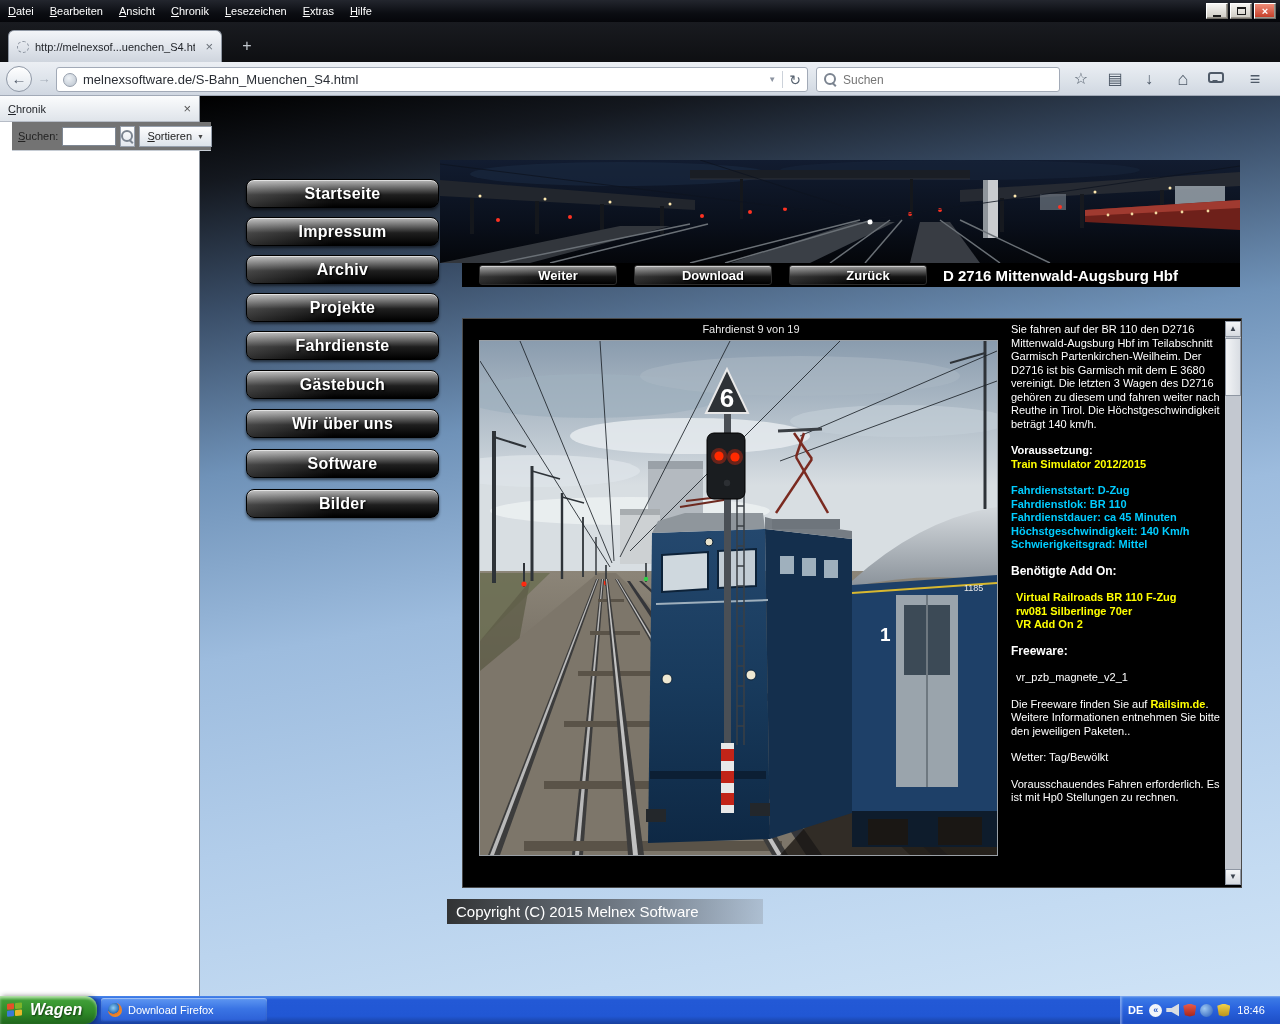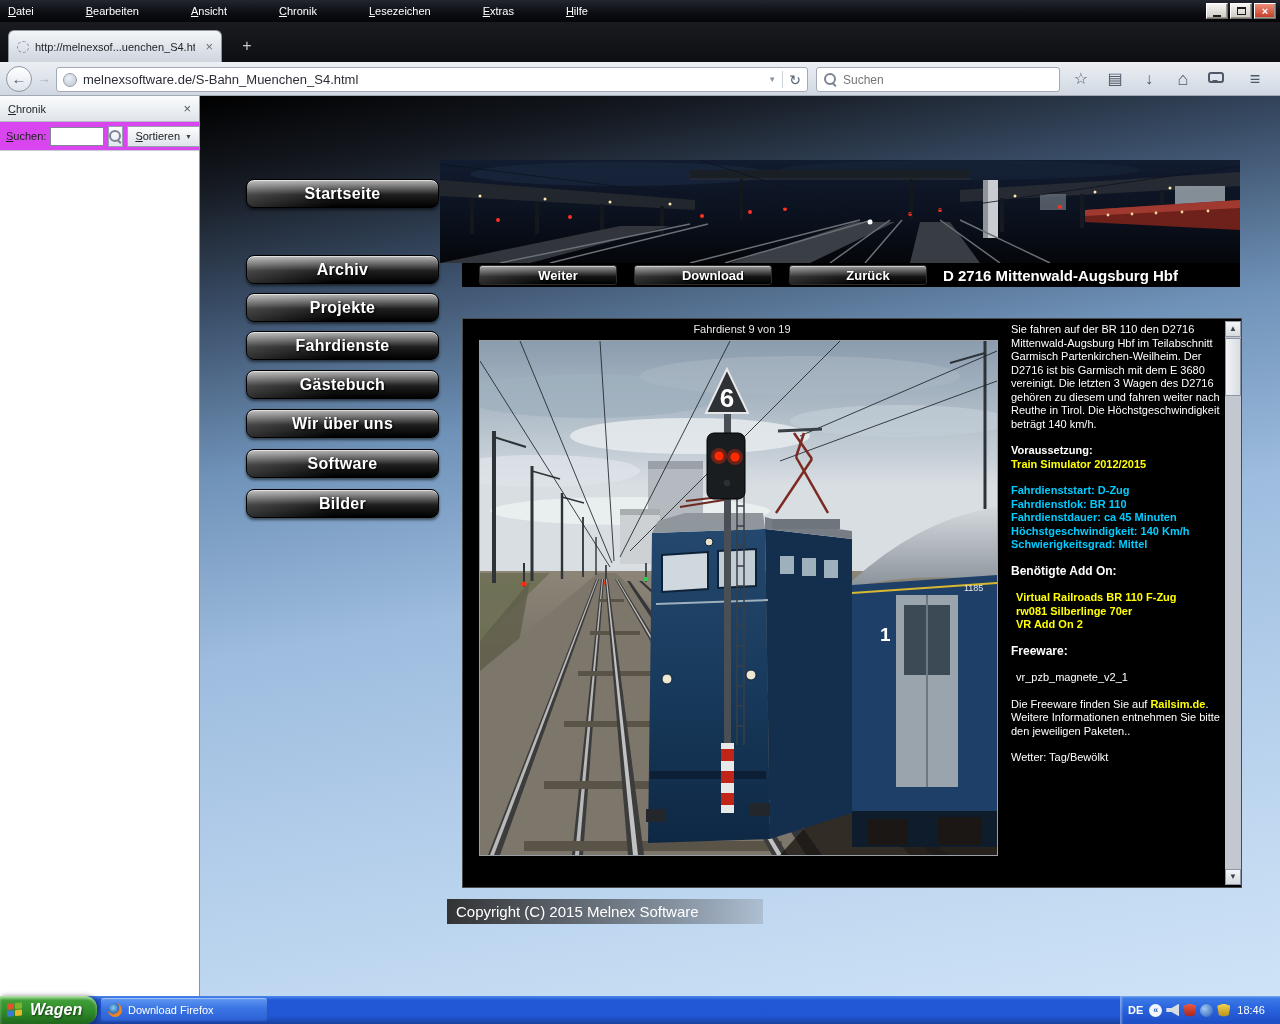--- a/index.html
+++ b/index.html
@@ -3,21 +3,21 @@
 <meta charset="utf-8">
 <style>
   * { margin:0; padding:0; box-sizing:border-box; }
   html,body { background:#555; }
   body { font-family:"Liberation Sans", sans-serif; }
   #screen { position:relative; width:1280px; height:1024px; overflow:hidden; background:#fff; }
 
   
   .menubar { position:absolute; left:0; top:0; width:1280px; height:22px;
     background:linear-gradient(180deg,#23262e 0%,#0b0d12 60%,#05060a 100%);
-    display:flex; align-items:center; color:#fff; font-size:11px; z-index:30;gap:36px; }
+    display:flex; align-items:center; color:#fff; font-size:11px; z-index:30; }
   .menu-item { display:inline-block; padding:3px 8px; cursor:default; }
   .accel::first-letter { text-decoration:underline; }
   .win-controls { position:absolute; right:4px; top:3px; display:flex; gap:2px; }
   .winbtn { width:22px; height:16px; background:linear-gradient(180deg,#f6f5f2,#cdcac2);
     border:1px solid #fff; border-right-color:#716e68; border-bottom-color:#716e68;
     box-shadow:inset -1px -1px 0 #9a968e; display:flex; align-items:center; justify-content:center;
     font-size:11px; color:#1a1a1a; line-height:1; }
   .winbtn .min-glyph { width:8px; height:2px; background:#1a1a1a; margin-top:9px; }
   .winbtn .restore-glyph { width:9px; height:8px; border:1px solid #1a1a1a; border-top-width:2px; }
   .winbtn.close { background:linear-gradient(180deg,#ef8d78,#c23a24); color:#fff; font-weight:bold; }
@@ -67,21 +67,21 @@
   .bubble-icon::after { content:""; position:absolute; left:2px; bottom:-5px; border:3px solid transparent;
     border-top-color:#4f5a68; }
 
   
   .sidebar { position:absolute; left:0; top:96px; width:200px; height:900px; background:#fff;
     border-right:1px solid #8b929c; z-index:20; }
   .sb-header { position:absolute; left:0; top:0; width:100%; height:26px;
     background:linear-gradient(180deg,#fbfcfd,#dfe4ea); border-bottom:1px solid #b6bcc6;
     display:flex; align-items:center; padding:0 8px; font-size:11px; color:#23262b; }
   .sb-close { margin-left:auto; color:#555; font-size:13px; }
-  .sb-search { position:absolute; left:0; top:26px; width:100%; height:29px; background:#d946ef;
+  .sb-search { position:absolute; left:12px; top:26px; width:100%; height:29px; background:#737373;
     border-bottom:1px solid #c6ccd4; display:flex; align-items:center; padding:0 6px; gap:4px; font-size:11px; color:#222; }
   .sb-input { width:54px; height:19px; border:1px solid #7f8894; background:#fff; }
   .sb-magbtn { width:24px; height:21px; background:linear-gradient(180deg,#ffffff,#e2e7ee);
     border:1px solid #97a0ad; display:flex; align-items:center; justify-content:center; }
   .sb-sort { height:21px; padding:0 7px; background:linear-gradient(180deg,#fdfdfe,#dde3ea);
     border:1px solid #97a0ad; font-size:11px; display:flex; align-items:center; gap:5px; color:#222; }
   .sb-sort .arrow { font-size:7px; color:#444; }
 
   
   .viewport { position:absolute; left:200px; top:96px; width:1080px; height:900px; overflow:hidden;
@@ -102,21 +102,21 @@
   .pagebtn { width:138px; height:20px; margin-left:17px; border-radius:3px;
     background:linear-gradient(90deg, rgba(255,255,255,0.15), rgba(255,255,255,0) 50%),
                linear-gradient(180deg,#9c9c9c 0%,#4c4c4c 35%,#141414 60%,#000 100%);
     border:1px solid #2c2c2c; box-shadow:inset 0 1px 0 rgba(255,255,255,.5);
     color:#fff; font-weight:bold; font-size:13px; display:flex; align-items:center; justify-content:center;
     text-shadow:1px 1px 1px #000;padding-left:20px; }
   .row-title { color:#fff; font-weight:bold; font-size:15px; margin-left:16px; white-space:nowrap; }
 
   .panel { position:absolute; left:262px; top:222px; width:780px; height:570px; background:#000;
     border:1px solid #4a4a4a; }
-  .shot-caption { position:absolute; left:20px; top:4px; width:518px; text-align:center;
+  .shot-caption { position:absolute; left:29px; top:4px; width:518px; text-align:center;
     color:#e8e8e8; font-size:11px; }
   .shot-frame { position:absolute; left:16px; top:21px; width:519px; height:516px;
     border:1px solid #9aa0a6; background:#b9c2ca; overflow:hidden; }
 
   .info-col { position:absolute; left:548px; top:4px; width:212px; color:#fff;
     font-size:11px; line-height:13.5px; }
   .info-col p { margin:0; }
   .mt { margin-top:13px !important; }
   .bold { font-weight:bold; }
   .big { font-size:12px; }
@@ -237,20 +237,21 @@
       <span class="sb-sort">
         <span class="accel">Sortieren</span>
         <span class="arrow">▼</span>
       </span>
     </div>
   </div>
 
   <div class="viewport">
 
     <div class="navbtn" style="top:83px;">Startseite</div>
+    <div class="navbtn" style="top:121px;">Impressum</div>
     <div class="navbtn" style="top:159px;">Archiv</div>
     <div class="navbtn" style="top:197px;">Projekte</div>
     <div class="navbtn" style="top:235px;">Fahrdienste</div>
     <div class="navbtn" style="top:274px;">Gästebuch</div>
     <div class="navbtn" style="top:313px;">Wir über uns</div>
     <div class="navbtn" style="top:353px;">Software</div>
     <div class="navbtn" style="top:393px;">Bilder</div>
 
     <div class="banner">
       <svg width="800" height="103" viewBox="0 0 800 103" xmlns="http://www.w3.org/2000/svg">
@@ -547,20 +548,21 @@
         <p class="cyan bold">Höchstgeschwindigkeit: 140 Km/h</p>
         <p class="cyan bold">Schwierigkeitsgrad: Mittel</p>
         <p class="bold big mt">Benötigte Add On:</p>
         <p class="yellow bold mt ind">Virtual Railroads BR 110 F-Zug</p>
         <p class="yellow bold ind">rw081 Silberlinge 70er</p>
         <p class="yellow bold ind">VR Add On 2</p>
         <p class="bold big mt">Freeware:</p>
         <p class="mt ind">vr_pzb_magnete_v2_1</p>
         <p class="mt"><span>Die Freeware finden Sie auf </span><span class="yellow bold">Railsim.de</span><span>. Weitere Informationen entnehmen Sie bitte den jeweiligen Paketen..</span></p>
         <p class="mt">Wetter: Tag/Bewölkt</p>
+        <p class="mt">Vorausschauendes Fahren erforderlich. Es ist mit Hp0 Stellungen zu rechnen.</p>
       </div>
 
       <div class="scrollbar">
         <div class="sc-btn sc-up">▲</div>
         <div class="sc-thumb"></div>
         <div class="sc-btn sc-down">▼</div>
       </div>
     </div>
 
     <div class="page-footer">Copyright (C) 2015 Melnex Software</div>

